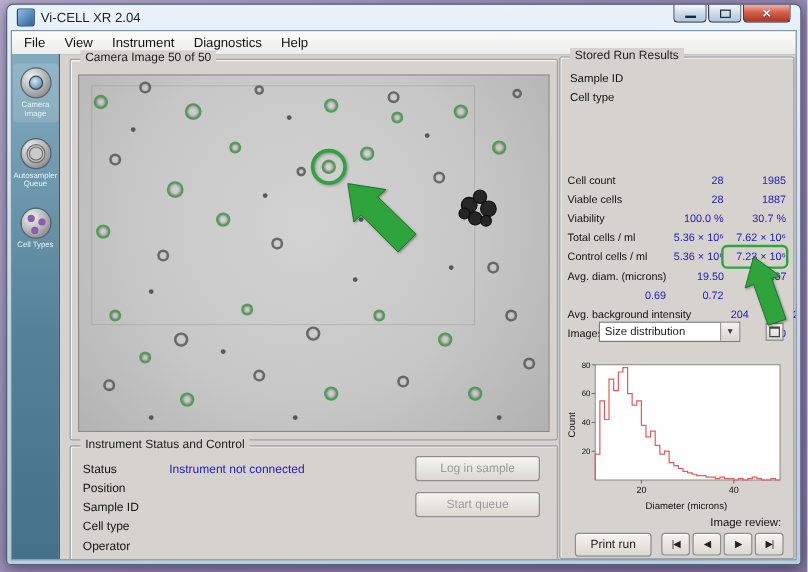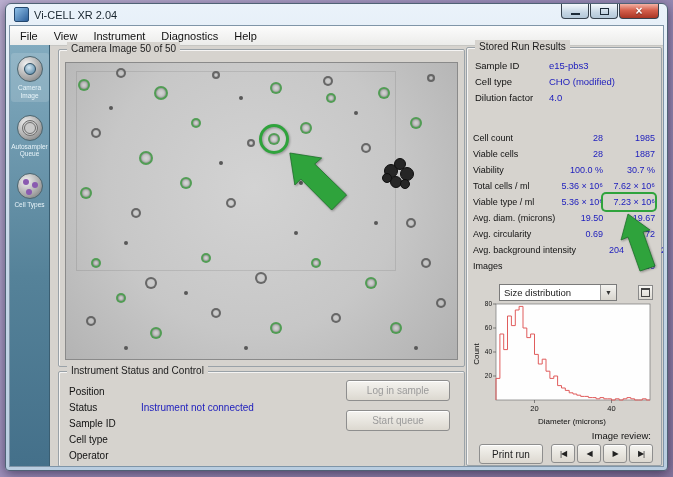--- a/index.html
+++ b/index.html
@@ -52,25 +52,25 @@
   .btn-login{position:absolute;right:14px;top:8px;width:104px;height:21px;}
   .btn-start{position:absolute;right:14px;top:38px;width:104px;height:21px;}
   .results-group{left:416px;top:2px;width:194px;height:417px;}
   .results-info{position:absolute;left:8px;top:10px;right:8px;}
   .info-row{display:grid;grid-template-columns:74px 1fr;height:16px;line-height:16px;font-size:9.5px;}
   .info-lab{color:#111;white-space:nowrap;}
   .info-val{color:var(--blue);white-space:nowrap;}
   .res-row{display:grid;grid-template-columns:1fr 48px 52px;padding:0 6px;height:16px;line-height:16px;font-size:9px;box-sizing:border-box;width:100%;}
   .res-header{position:absolute;left:0;top:66px;}
   .res-head{font-weight:bold;color:#111;text-align:right;font-size:9.5px;}
-  .results-rows{position:absolute;left:0;top:82px;width:100%;}
+  .results-rows{position:absolute;left:0;top:94px;width:100%;}
   .res-row .lab{color:#111;white-space:nowrap;overflow:visible;}
   .res-val{text-align:right;color:var(--blue);white-space:nowrap;}
   .hl{box-shadow:0 0 0 2px var(--green);border-radius:3px;}
-  .combo-row{position:absolute;left:0;top:236px;width:100%;height:18px;}
+  .combo-row{position:absolute;left:0;top:220px;width:100%;height:18px;}
   .combo{position:absolute;left:32px;top:0;width:118px;height:17px;background:#fff;border:1px solid #7a7a7a;display:flex;align-items:center;font-size:9.5px;box-sizing:border-box;}
   .combo-text{flex:1;padding-left:4px;white-space:nowrap;}
   .combo-arrow{width:15px;height:15px;background:linear-gradient(#f4f3f0,#d8d5ce);border-left:1px solid #9a9a9a;font-size:7px;display:flex;align-items:center;justify-content:center;color:#333;}
   .popout-btn{position:absolute;right:8px;top:1px;width:15px;height:15px;border:1px solid #8a8a8a;background:linear-gradient(#f7f6f3,#dcd9d2);display:flex;align-items:center;justify-content:center;box-sizing:border-box;}
   .popout-icon{width:7px;height:6px;border:1px solid #444;border-top-width:2px;}
   .hist{position:absolute;left:3px;top:250px;width:186px;height:130px;}
   .plot-bg{fill:#fefefe;stroke:#777;stroke-width:.7;}
   .hist text{fill:#111;}
   .ax{font-size:8px;}
   .img-review{position:absolute;right:10px;top:382px;font-size:9.5px;color:#111;}
@@ -188,26 +188,26 @@
             <svg class="anno-arrow-svg" viewBox="0 0 393 296" preserveAspectRatio="none">
               <polygon points="225,90 257,95 250,101 282,132 267,147 236,116 230,122"></polygon>
             </svg>
           </div>
         </div>
 
         <div class="groupbox status-group">
           <span class="legend">Instrument Status and Control</span>
           <div class="status-rows">
               <div class="status-row">
+                <div class="st-lab">Status</div>
+                <div class="st-val">Instrument not connected</div>
+              </div>
+              <div class="status-row">
                 <div class="st-lab">Position</div>
                 <div class="st-val"></div>
-              </div>
-              <div class="status-row">
-                <div class="st-lab">Status</div>
-                <div class="st-val">Instrument not connected</div>
               </div>
               <div class="status-row">
                 <div class="st-lab">Sample ID</div>
                 <div class="st-val"></div>
               </div>
               <div class="status-row">
                 <div class="st-lab">Cell type</div>
                 <div class="st-val"></div>
               </div>
               <div class="status-row">
@@ -217,29 +217,23 @@
             </div>
           <button class="btn disabled btn-start" disabled="">Start queue</button>
           <button class="btn disabled btn-login" disabled="">Log in sample</button>
         </div>
 
         <div class="groupbox results-group">
           <span class="legend">Stored Run Results</span>
           <div class="results-info">
               <div class="info-row">
                 <div class="info-lab">Sample ID</div>
-                <div class="info-val">e15-pbs3</div>
               </div>
               <div class="info-row">
                 <div class="info-lab">Cell type</div>
-                <div class="info-val">CHO (modified)</div>
-              </div>
-              <div class="info-row">
-                <div class="info-lab">Dilution factor</div>
-                <div class="info-val">4.0</div>
               </div>
             </div>
           <div class="results-rows">
               <div class="res-row">
                 <div class="lab">Cell count</div>
                 <div class="res-val">28</div>
                 <div class="res-val">1985</div>
               </div>
               <div class="res-row">
                 <div class="lab">Viable cells</div>
@@ -250,31 +244,30 @@
                 <div class="lab">Viability</div>
                 <div class="res-val">100.0 %</div>
                 <div class="res-val">30.7 %</div>
               </div>
               <div class="res-row">
                 <div class="lab">Total cells / ml</div>
                 <div class="res-val">5.36 × 10⁶</div>
                 <div class="res-val">7.62 × 10⁶</div>
               </div>
               <div class="res-row">
-                <div class="lab">Viable type / ml</div>
+                <div class="lab">Control cells / ml</div>
                 <div class="res-val">5.36 × 10⁶</div>
                 <div class="res-val hl">7.23 × 10⁶</div>
               </div>
               <div class="res-row">
                 <div class="lab">Avg. diam. (microns)</div>
                 <div class="res-val">19.50</div>
                 <div class="res-val">19.67</div>
               </div>
               <div class="res-row">
-                <div class="lab">Avg. circularity</div>
                 <div class="res-val">0.69</div>
                 <div class="res-val">0.72</div>
               </div>
               <div class="res-row">
                 <div class="lab">Avg. background intensity</div>
                 <div class="res-val">204</div>
                 <div class="res-val">203</div>
               </div>
               <div class="res-row">
                 <div class="lab">Images</div>

